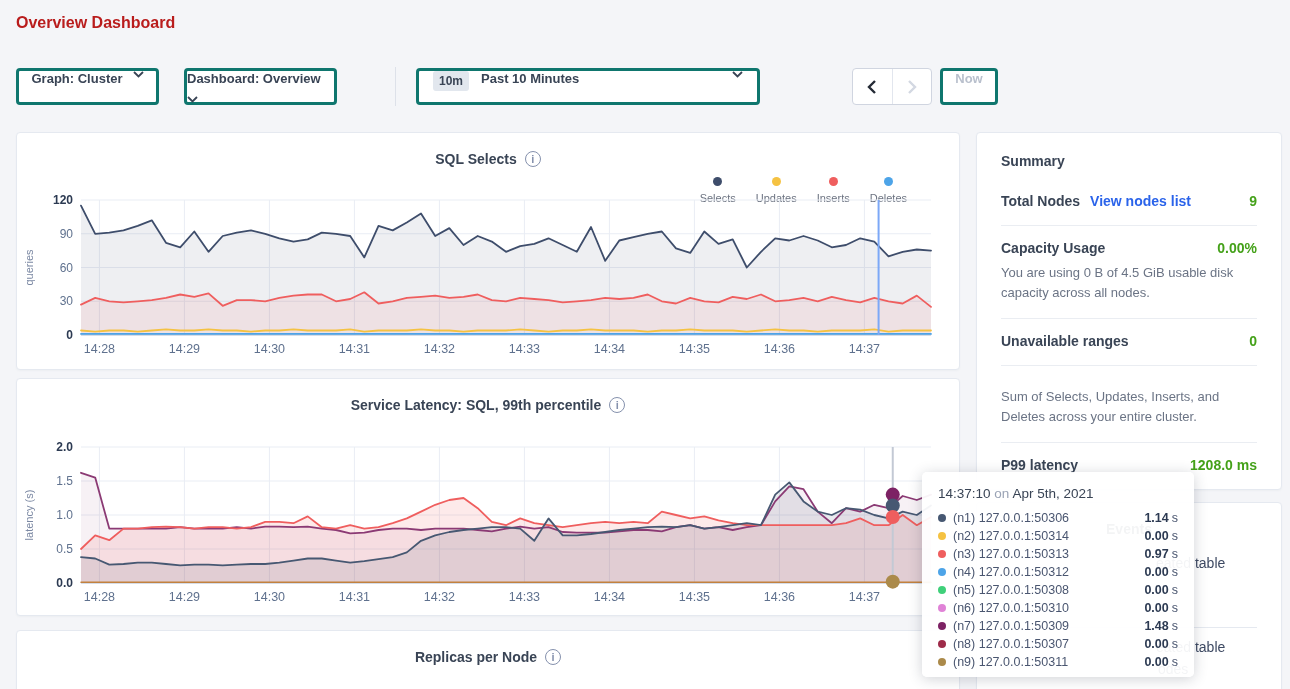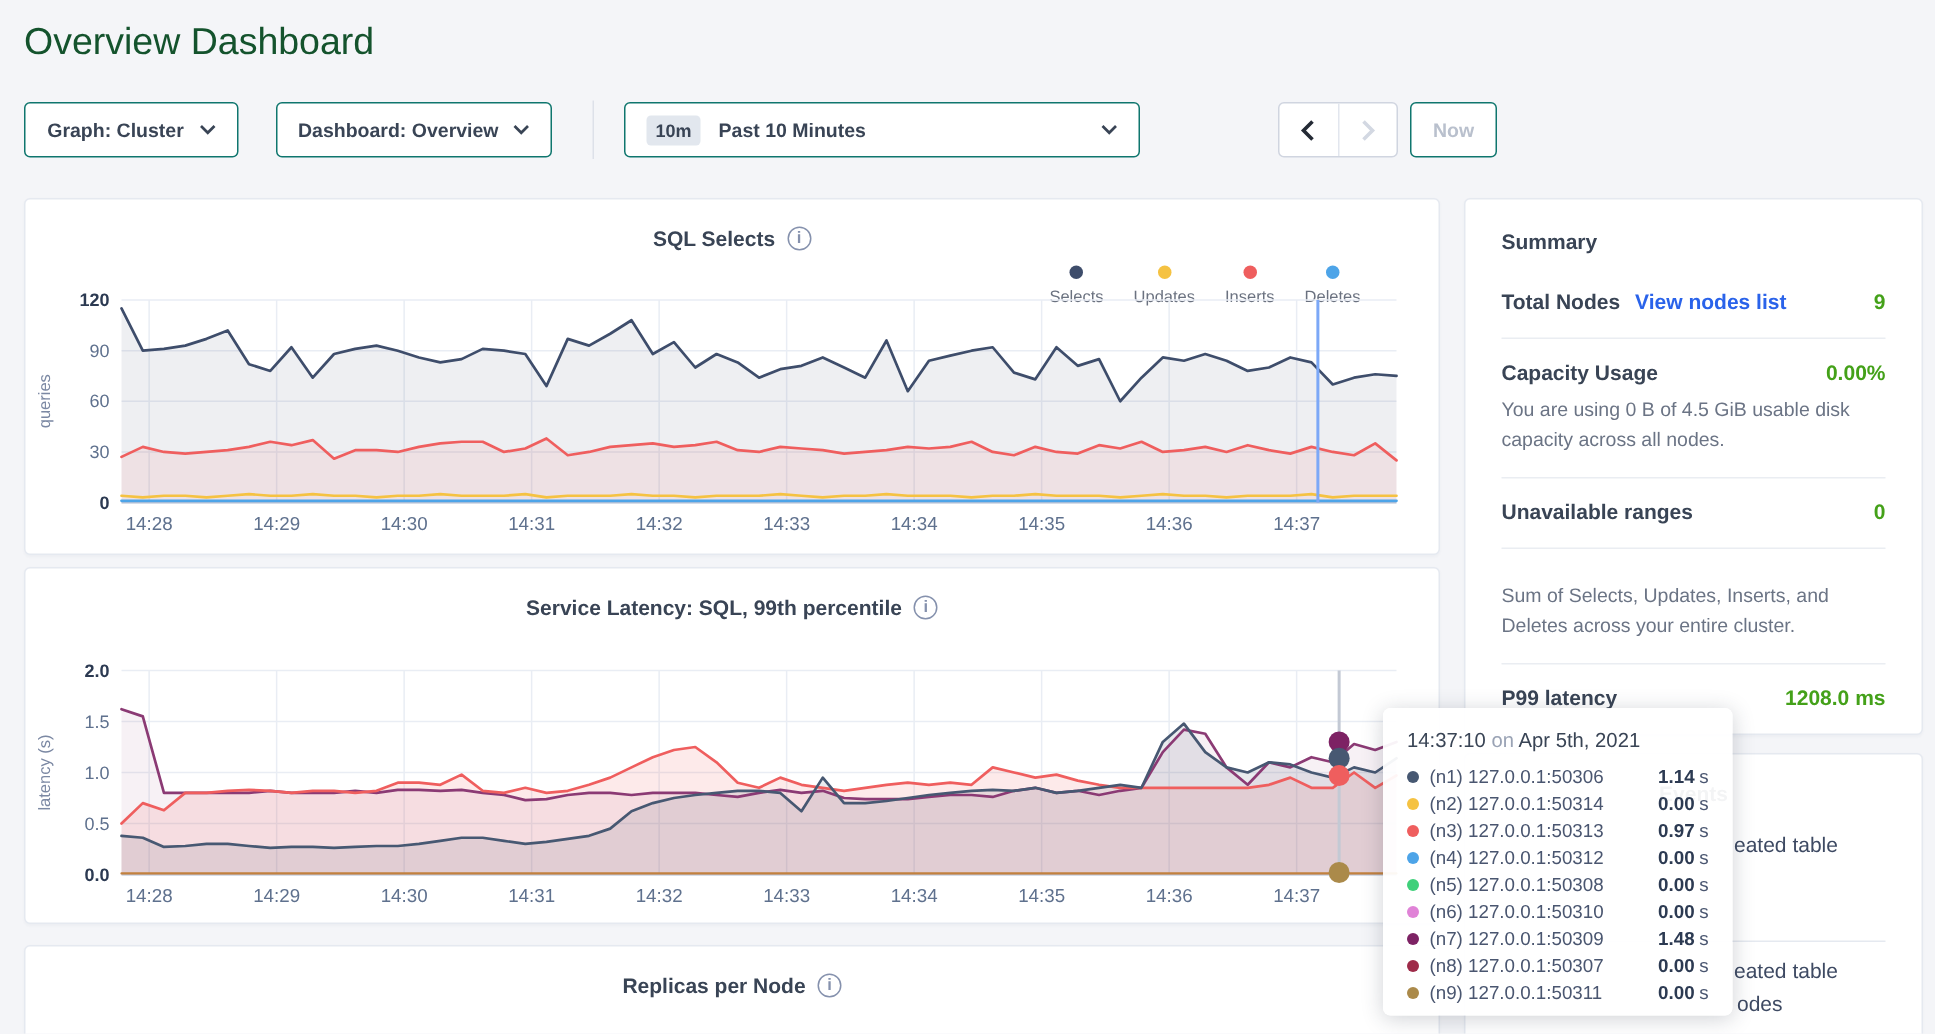--- a/index.html
+++ b/index.html
@@ -2,27 +2,27 @@
 <html><head>
 <meta charset="utf-8">
 <style>
   * { box-sizing: border-box; margin: 0; padding: 0; }
   html,body { width:1290px; height:689px; }
   body {
     font-family: "Liberation Sans", sans-serif;
     background:#f4f5f8; color:#394455;
     position:relative; overflow:hidden;
   }
-  .page-title { position:absolute; left:16px; top:14px; font-size:25px; font-weight:400; color:#14532d; }
+  .page-title { position:absolute; left:16px; top:14px; font-size:16px; font-weight:700; color:#b91c1c; }
 
   
-  .btnish { background:#fff; border:1px solid #0f766e; border-radius:4px; height:37px;
-            display:flex; align-items:center; font-size:13px; font-weight:bold; color:#394455; cursor:pointer; }
+  .btnish { background:#fff; border:3px solid #0f766e; border-radius:4px; height:37px;
+            display:flex; align-items:flex-start; font-size:13px; font-weight:bold; color:#394455; cursor:pointer; }
   .dd-graph { position:absolute; left:16px; top:68px; width:143px; justify-content:center; gap:10px; }
-  .dd-dash  { position:absolute; left:184px; top:68px; width:184px; justify-content:center; gap:10px; }
+  .dd-dash  { position:absolute; left:184px; top:68px; width:153px; justify-content:center; gap:10px;flex-direction:column; }
   .tb-divider { position:absolute; left:395px; top:67px; height:39px; width:1px; background:#dde1e9; }
   .time-sel { position:absolute; left:416px; top:68px; width:344px; padding:0 14px; gap:12px; }
   .time-sel .caret { margin-left:auto; }
   .badge-10m { background:#e2e7ee; border-radius:3px; font-size:12px; font-weight:bold; padding:3px 6px; color:#394455; }
   .arrow-group { position:absolute; left:852px; top:68px; width:80px; height:37px; display:flex;
                  background:#fff; border:1px solid #d0d5e0; border-radius:4px; }
   .arrow-btn { flex:1; display:flex; align-items:center; justify-content:center; cursor:pointer; }
   .arrow-btn + .arrow-btn { border-left:1px solid #e2e6ee; }
   .now-btn { position:absolute; left:940px; top:68px; width:58px; justify-content:center;
              color:#b9c0cd; cursor:default; }
@@ -55,21 +55,21 @@
   .sum-link { color:#2a63ea; font-weight:bold; cursor:pointer; }
   .sum-value { margin-left:auto; color:#44a119; font-weight:bold; }
   .sum-desc { margin-top:7px; font-size:13px; line-height:1.5; color:#6b7485; }
 
   
   .events-title { text-align:center; font-size:14px; font-weight:bold; color:#394455; padding-top:18px; }
   .ev-frag { position:absolute; font-size:14px; color:#3e4a63; white-space:nowrap; }
   .ev-divider { position:absolute; left:24px; right:24px; top:124px; border-top:1px solid #e5e9f0; }
 
   
-  .tooltip { position:absolute; left:922px; top:472px; width:233px; height:205px; z-index:10;
+  .tooltip { position:absolute; left:922px; top:472px; width:272px; height:205px; z-index:10;
              background:rgba(255,255,255,0.94); border-radius:5px;
              box-shadow:0 2px 14px rgba(40,50,70,0.22); padding:14px 16px 12px; }
   .tt-header { font-size:13.5px; color:#394455; margin-bottom:8px; }
   .tt-on { color:#9aa3b5; }
   .tt-row { display:flex; align-items:center; gap:7px; font-size:12.5px; color:#4a5670; height:18px; }
   .tt-dot { width:8px; height:8px; border-radius:50%; flex:none; }
   .tt-val { margin-left:auto; font-weight:bold; color:#2c3a52; }
   .tt-unit { color:#4a5670; font-weight:normal; margin-left:3px; }
 
   .caret svg, .arrow-btn svg { display:block; }

